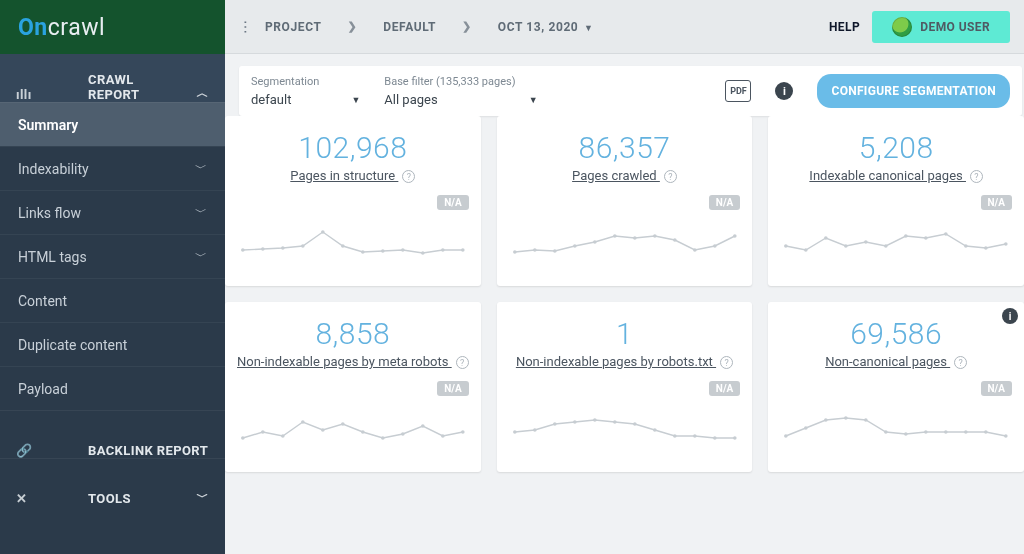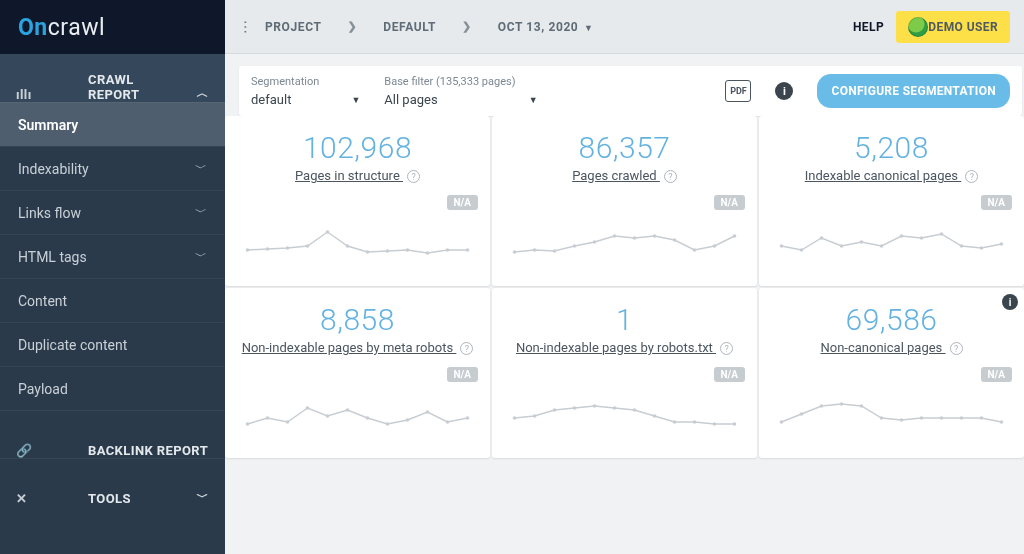--- a/index.html
+++ b/index.html
@@ -1,21 +1,21 @@
 <!DOCTYPE html>
 <html><head>
 <meta charset="utf-8">
 <style>
   * { box-sizing: border-box; margin: 0; padding: 0; font-family: -apple-system, BlinkMacSystemFont, "Segoe UI", Roboto, Arial, sans-serif; }
   body { width: 1024px; height: 554px; overflow: hidden; background: #f0f2f4; }
   .app { display: flex; height: 100%; }
 
   
   .sidebar { width: 225px; background: #2b3a4a; color: #cdd5dd; display: flex; flex-direction: column; flex-shrink: 0; }
-  .logo-wrap { height: 54px; display: flex; align-items: center; padding: 0 18px; background: #0f172a; }
+  .logo-wrap { height: 54px; display: flex; align-items: center; padding: 0 18px; background: #14532d; }
   .logo { font-size: 23px; font-weight: 700; letter-spacing: 0.5px; }
   .logo .on { color: #2aa3df; }
   .logo .crawl { color: #e8edf1; font-weight: 400; }
   .nav { flex: 1; overflow: auto; }
   .section-header {
     display: flex; align-items: flex-end; height: 48px; padding: 0 16px;
     font-size: 13px; font-weight: 700; letter-spacing: 0.4px; color: #e3e8ec;
     border-top: 1px solid rgba(255,255,255,0.06); cursor: pointer; gap: 44px;
   }
   .section-header.top { border-top: none; background: #35475a; }
@@ -37,22 +37,22 @@
     height: 54px; background: #e7eaec; display: flex; align-items: center;
     padding: 0 14px; gap: 12px; border-bottom: 1px solid #d6dadd;
   }
   .kebab { color: #6a7682; font-size: 14px; letter-spacing: 2px; transform: rotate(90deg); display:inline-block; width:14px; text-align:center; cursor:pointer; }
   .crumbs { display: flex; align-items: center; gap: 26px; color: #5f6b76; font-size: 12px; font-weight: 700; letter-spacing: 0.6px; }
   .crumb-sep { font-size: 11px; opacity: 0.7; }
   .crumb-drop { font-size: 9px; margin-left: 2px; }
   .top-spacer { flex: 1; }
   .help { font-size: 12px; font-weight: 700; color: #0f172a; letter-spacing: 0.5px; cursor:pointer; }
   .user-chip {
-    display: flex; align-items: center; background: #fde047;
-    padding: 6px 12px; border-radius: 3px; font-size: 12px; font-weight: 700;
+    display: flex; align-items: center; gap: 8px; background: #5eead4;
+    padding: 6px 20px; border-radius: 3px; font-size: 12px; font-weight: 700;
     color: #4f5a63; letter-spacing: 0.4px; cursor:pointer;
   }
   .avatar {
     width: 20px; height: 20px; border-radius: 50%;
     background: radial-gradient(circle at 40% 35%, #7ecb4a 0 45%, #2f9e44 50% 100%);
     box-shadow: inset 0 0 0 1px rgba(0,0,0,0.15);
   }
 
   .filterbar {
     background: #fff; margin: 12px 2px 0 14px; border-radius: 3px;
@@ -67,21 +67,21 @@
   .fb-spacer { flex: 1; }
   .pdf-btn { width: 26px; height: 22px; border:1px solid #4b5560; border-radius:3px; display:flex; align-items:center; justify-content:center; font-size:9px; font-weight:700; color:#4b5560; cursor:pointer; position:relative; }
   .info-dot { width: 18px; height: 18px; border-radius: 50%; background: #3b454e; color:#fff; font-size:11px; font-weight:700; display:flex; align-items:center; justify-content:center; cursor:pointer; }
   .config-btn {
     background: #6abce8; color: #fff; font-size: 12px; font-weight: 700;
     letter-spacing: 0.3px; padding: 10px 14px; border-radius: 14px; cursor:pointer;
   }
 
   .cards {
     flex:1; overflow:auto; padding: 0; display: grid;
-    grid-template-columns: repeat(3, 1fr); gap: 2px; align-content: start;
+    grid-template-columns: repeat(3, 1fr); gap: 16px; align-content: start;
   }
   .card {
     background: #fff; border-radius: 3px; box-shadow: 0 1px 2px rgba(0,0,0,0.1);
     padding: 14px 12px 10px 12px; display:flex; flex-direction:column; align-items:center;
     position: relative; min-height: 170px;
   }
   .card .value { font-size: 30px; font-weight: 300; color: #63b2df; letter-spacing: 0.5px; }
   .card .label { font-size: 13px; color: #4b5560; margin-top: 2px; text-align:center; line-height:1.35;text-decoration:underline; }
   .card .q { display:inline-block; width:13px; height:13px; border:1px solid #aeb6bd; border-radius:50%; font-size:9px; color:#aeb6bd; text-align:center; line-height:12px; margin-left:4px; vertical-align:middle;}
   .card .badge {

